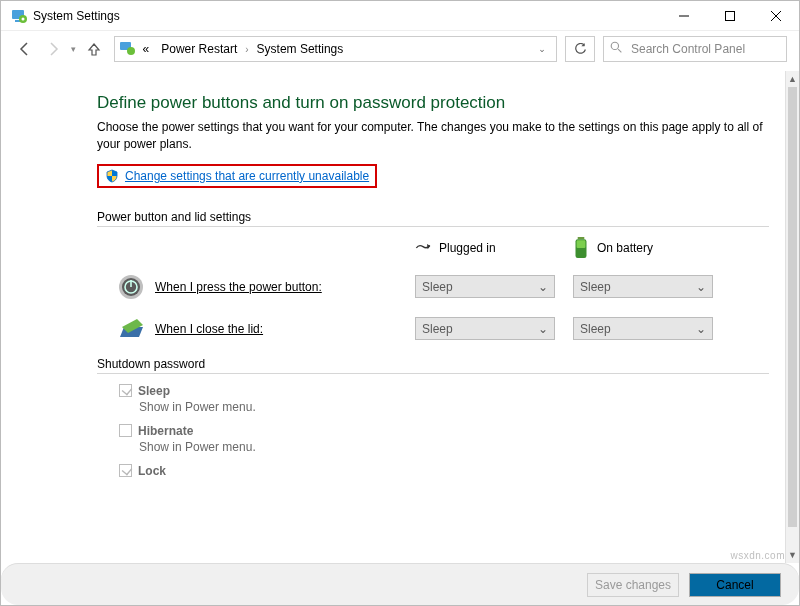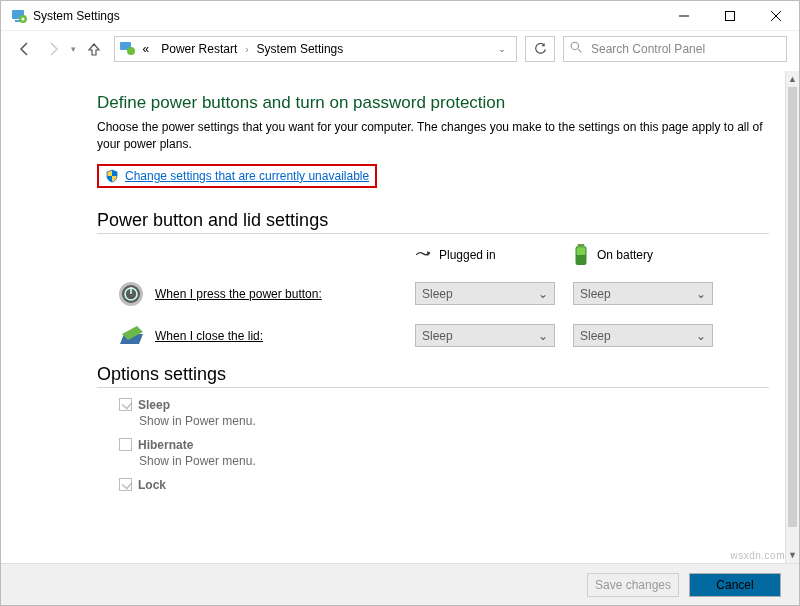--- a/index.html
+++ b/index.html
@@ -64,21 +64,21 @@
   .addr .sep { color: #888; font-size: 10px; }
   .addr .spacer { flex: 1; }
   .addr .addr-chev { width: 20px; text-align: center; color: #666; font-size: 9px; }
   .refresh {
     width: 30px; height: 26px;
     border: 1px solid #ccc;
     display: flex; align-items: center; justify-content: center;
     font-size: 13px;
   }
   .search {
-    width: 224px; height: 26px;
+    width: 184px; height: 26px;
     border: 1px solid #ccc;
     display: flex; align-items: center;
     padding: 0 6px;
     color: #888;
     gap: 6px;
     margin-left: 4px;
     margin-right: 6px;
   }
   .search input {
     border: none; outline: none; font-size: 12px; width: 100%;
@@ -105,21 +105,21 @@
   .highlight {
     border: 2px solid #d40000;
     padding: 3px 6px;
     display: inline-flex;
     align-items: center;
     gap: 6px;
     margin-bottom: 12px;
   }
   .shield-icon svg { width: 14px; height: 14px; display:block; }
   .link { color: #0066cc; text-decoration: underline; cursor: pointer; }
-  .group-title { font-size: 18px; margin-top: 10px; }
+  .group-title { font-size: 12px; margin-top: 10px; }
   .group-rule {
     border: none; border-top: 1px solid #d6d6d6;
     margin: 2px 0 10px 0;
   }
   
   .cols-header {
     display: grid;
     grid-template-columns: 280px 140px 140px;
     align-items: center;
     column-gap: 18px;
@@ -172,20 +172,21 @@
     position: absolute;
     left: 0; right: 0; bottom: 0;
     height: 42px;
     background: #f0f0f0;
     border-top: 1px solid #ddd;
     display: flex;
     align-items: center;
     justify-content: flex-end;
     padding-right: 18px;
     gap: 10px;
+    border-radius: 17px;
   }
   .btn {
     min-width: 92px;
     height: 24px;
     border: 1px solid #adadad;
     background: #0369a1;
     font-size: 12px;
     display: flex; align-items: center; justify-content: center;
   }
   .btn.disabled { color: #9a9a9a; background: #efefef; border-color: #cfcfcf; }
@@ -362,21 +363,21 @@
       <div class="combo">
         <span>Sleep</span>
         <span>⌄</span>
       </div>
       <div class="combo">
         <span>Sleep</span>
         <span>⌄</span>
       </div>
     </div>
 
-    <div class="group-title">Options settings</div>
+    <div class="group-title">Shutdown password</div>
     <hr class="group-rule">
 
     <div class="shutdown">
 
       <div class="check-item">
         <div class="check-line">
           <span class="chk checked"></span>
           <span class="chk-label">Sleep</span>
         </div>
         <div class="chk-desc">Show in Power menu.</div>

